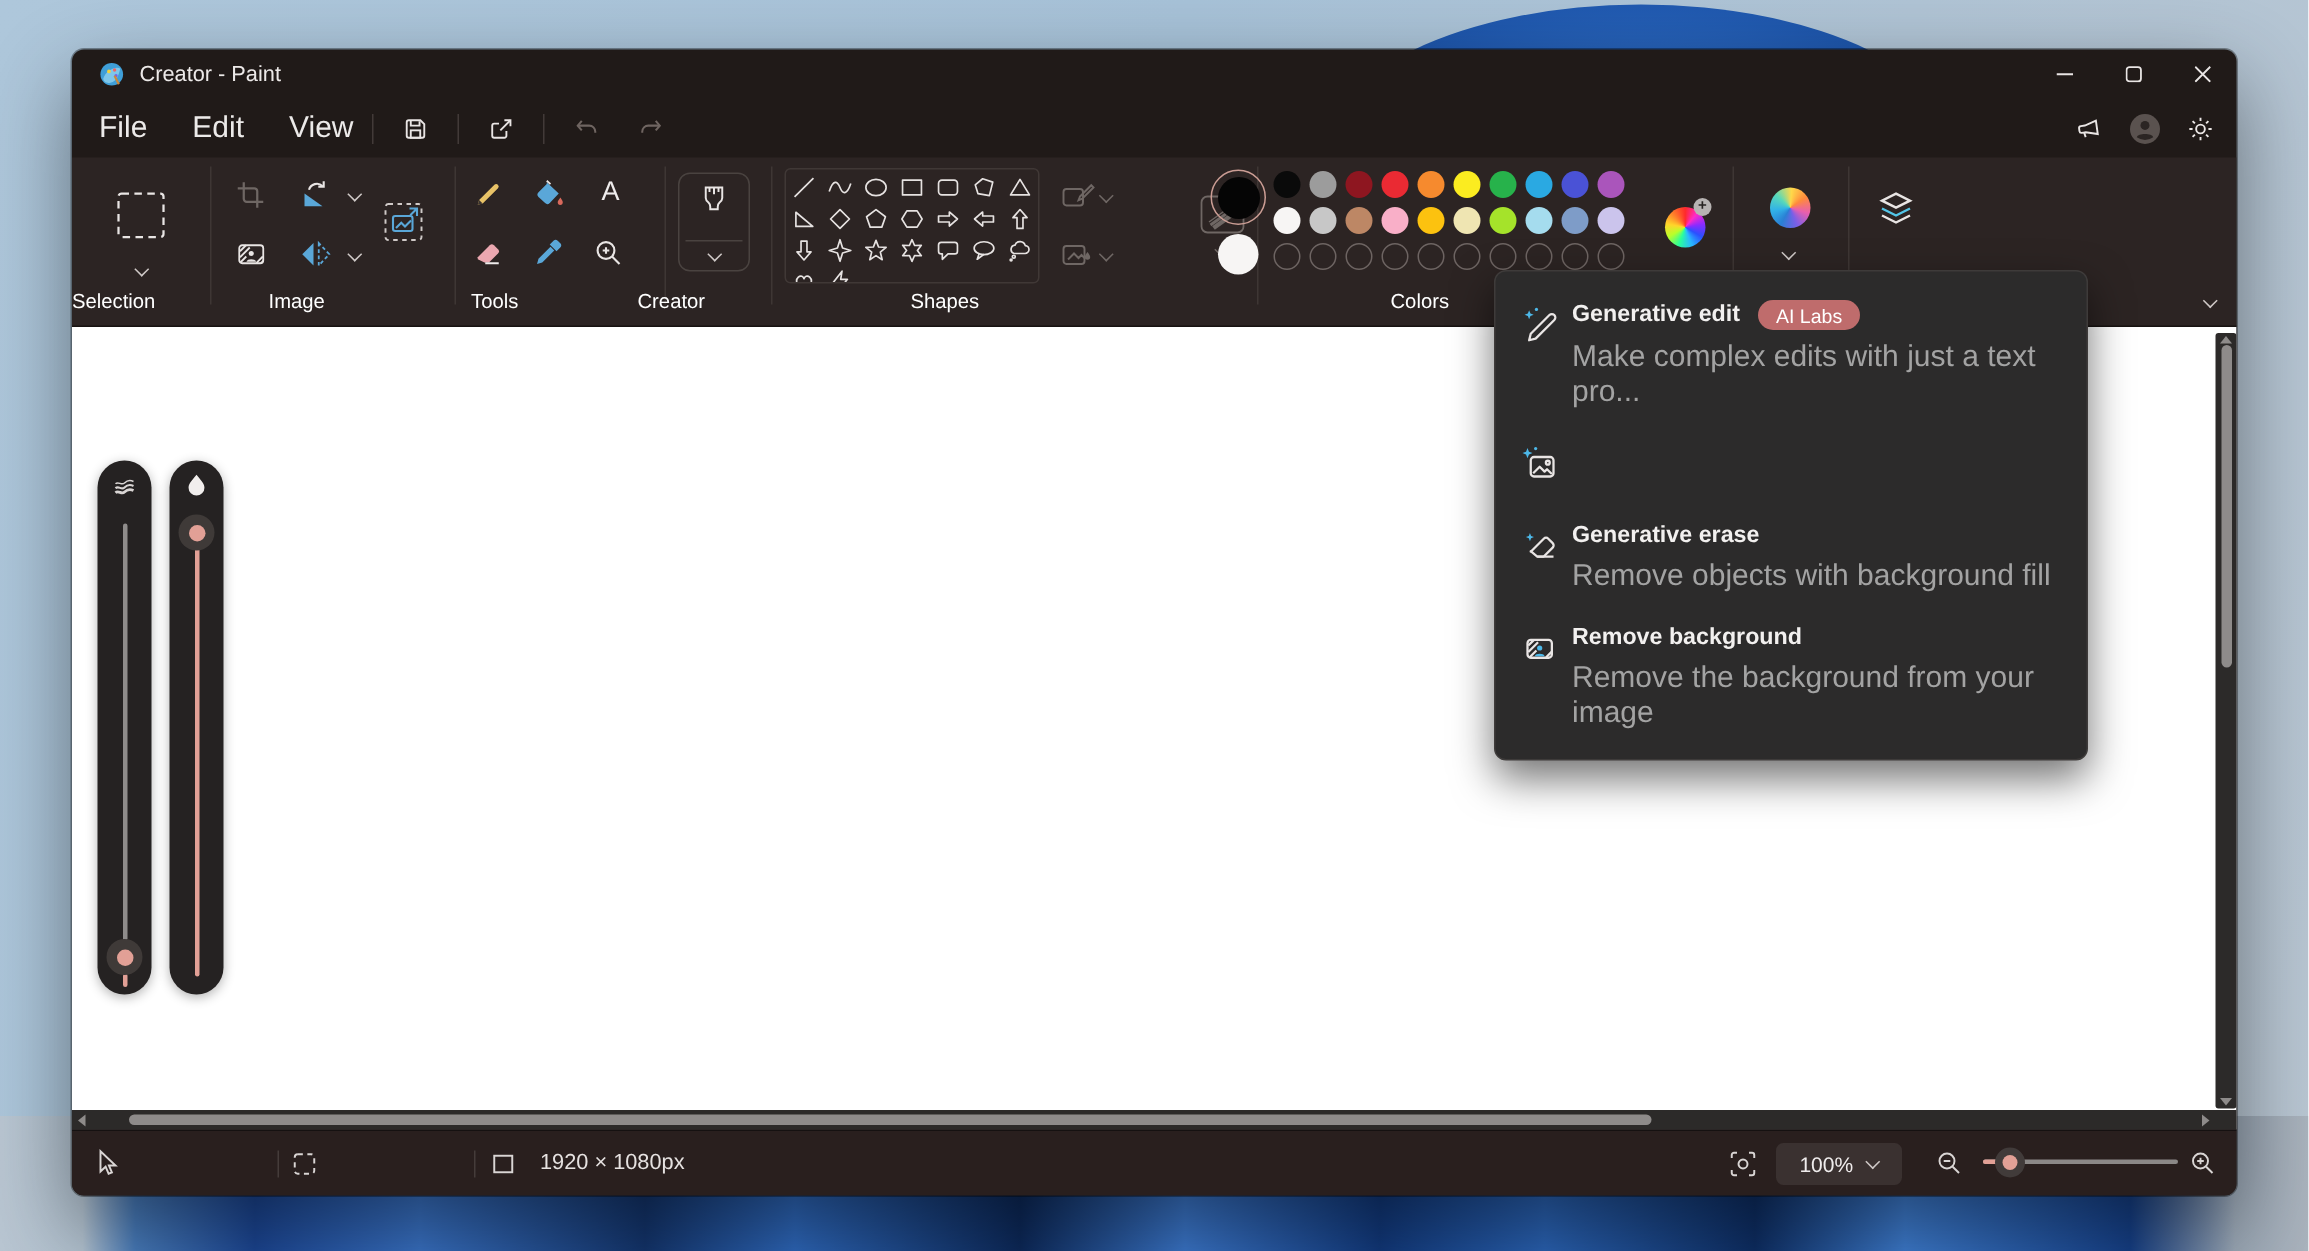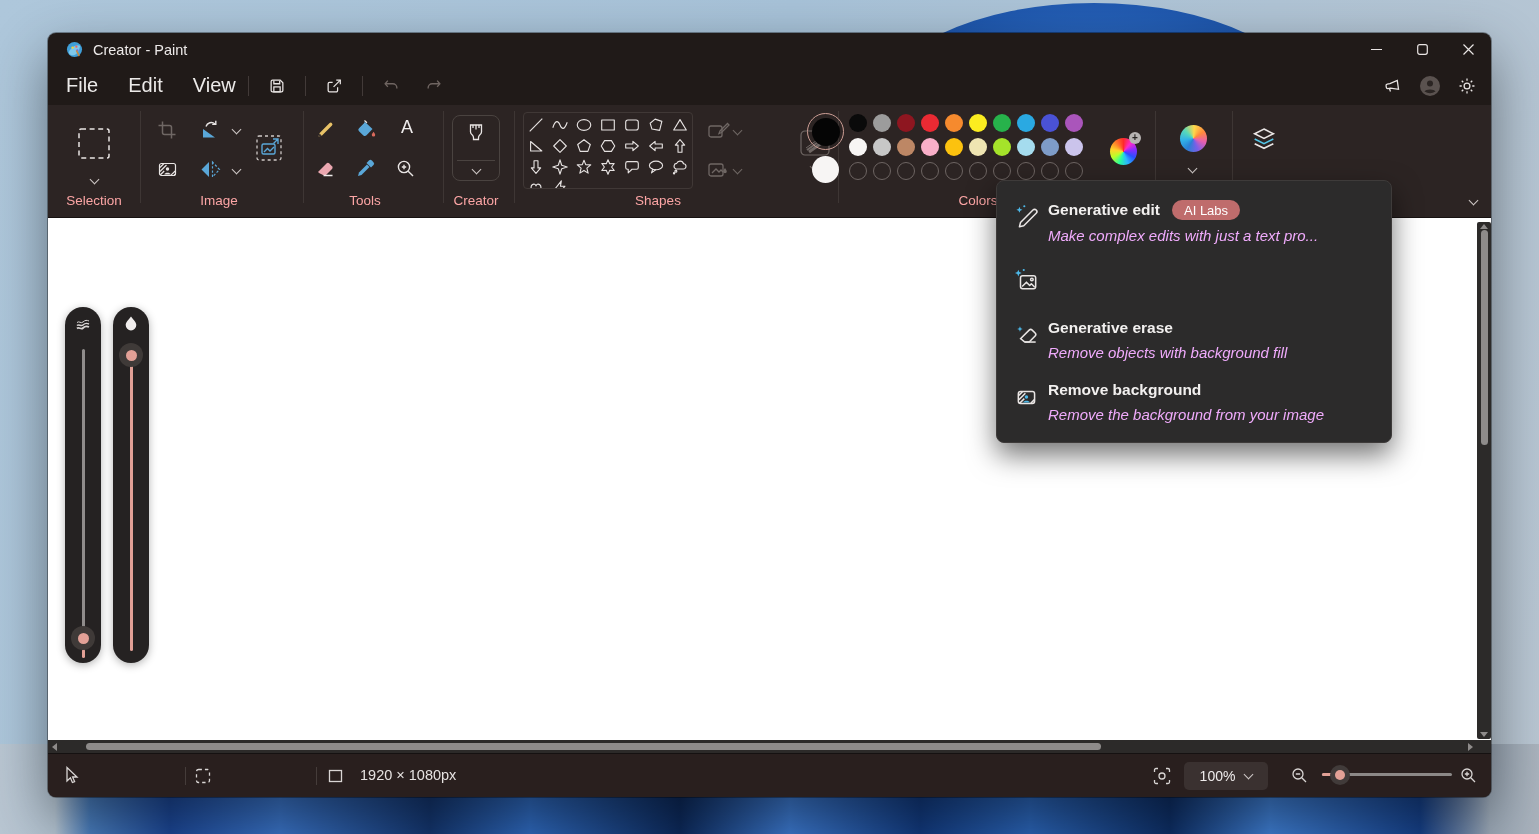--- a/index.html
+++ b/index.html
@@ -28,21 +28,21 @@
   .menu-item { color:#eceae9; font-size:20px; margin-left:30px; cursor:default; }
   .menu-item:first-child { margin-left:18px; }
   .mb-sep { width:1px; height:20px; background:#423a38; margin:0 12px; }
   .qa-btn { width:26px; height:26px; display:flex; align-items:center; justify-content:center; margin:0 3px; }
   .mb-right { position:absolute; right:14px; top:0; height:39px; display:flex; align-items:center; gap:16px; }
 
   
   .ribbon { position:absolute; left:0; top:72px; width:100%; height:113px; background:#2c2423;
             border-bottom:1px solid #171211; }
   .rb-sep { position:absolute; top:6px; width:1px; height:92px; background:#3e3634; }
-  .group-label { position:absolute; top:88px; font-size:13.5px; color:#fca5a5; text-align:center; }
+  .group-label { position:absolute; top:88px; font-size:13.5px; color:#ffffff; }
   .abs { position:absolute; }
   .chev { display:inline-block; width:7px; height:7px; border-right:1.6px solid #cfc9c7; border-bottom:1.6px solid #cfc9c7; transform:rotate(45deg); }
   .chev.dim { border-color:#6f6764; }
 
   .brushes-btn { position:absolute; left:404px; top:10px; width:48px; height:66px; border:1px solid #4a4340; border-radius:8px; }
   .brushes-btn .bdiv { position:absolute; left:4px; right:4px; top:44px; height:1px; background:#4a4340; }
 
   .shapes-grid { position:absolute; left:475px; top:7px; width:170px; height:77px; overflow:hidden;
                  border:1px solid #403836; border-radius:4px; display:grid;
                  grid-template-columns:repeat(7,24px); grid-auto-rows:21px; justify-items:center; align-items:center; padding-top:1px; }
@@ -89,21 +89,21 @@
   .zoom-thumb-inner { position:absolute; left:1287px; top:736.5px; width:10px; height:10px; border-radius:50%; background:#e2a096; }
 
   
   .ai-menu { position:absolute; left:948px; top:147px; width:396px; background:#2c2b2b; border:1px solid #3e3b3a;
              border-radius:8px; padding:9px 0; box-shadow:0 12px 28px rgba(0,0,0,.55); z-index:50; }
   .ai-item { display:flex; gap:8px; padding:10px 18px 10px 17px; min-height:55px; }
   .ai-ic { width:26px; height:26px; flex:0 0 26px; margin-top:3px; }
   .ai-title { font-size:15.5px; font-weight:bold; color:#f2f0ef; display:flex; align-items:center; }
   .ai-badge { margin-left:12px; background:#bf6c6c; color:#fff; font-size:13px; font-weight:normal;
               padding:2.5px 12px; border-radius:13px; }
-  .ai-desc { font-size:15px; color:#f0abfc; margin-top:7px;font-style:italic; }
+  .ai-desc { font-size:20px; color:#a3a3a3; margin-top:7px; }
 
   svg { display:block; }
 </style>
 </head>
 <body>
 
 <div class="stage">
   <div class="wp-dome"></div>
   <div class="wp-bottom"></div>
 
@@ -239,21 +239,21 @@
       </div>
       <span class="chev abs" style="left:185px; top:61px;"></span>
       <div class="abs" style="left:207px; top:29px;">
         <svg width="28" height="28" viewBox="0 0 28 28" fill="none">
             <rect x="2" y="2" width="24" height="24" rx="2" stroke="#cfc9c7" stroke-width="1.3" stroke-dasharray="3 3"></rect>
             <rect x="7" y="10" width="13" height="10" rx="1.5" stroke="#5aa7d8" stroke-width="1.4"></rect>
             <path d="M9 18l3.5-3.5 2.5 2.5 4-4" stroke="#5aa7d8" stroke-width="1.4"></path>
             <path d="M18 5h5v5M23 5l-4.5 4.5" stroke="#5aa7d8" stroke-width="1.4"></path>
           </svg>
       </div>
-      <div class="group-label" style="left:120px; width:102px;">Image</div>
+      <div class="group-label" style="left:131px; width:102px;">Image</div>
       <div class="rb-sep" style="left:255px;"></div>
 
       <div class="abs" style="left:267px; top:14px;">
         <svg width="21" height="21" viewBox="0 0 21 21">
             <path d="M3.5 17.5l.9-3.2L14.6 4.1a1.7 1.7 0 0 1 2.4 2.4L6.8 16.7 3.5 17.5Z" fill="#e8c267"></path>
             <path d="M3.5 17.5l.9-3.2 2.4 2.4Z" fill="#3a3331"></path>
           </svg>
       </div>
       <div class="abs" style="left:307px; top:14px;">
         <svg width="22" height="21" viewBox="0 0 22 21">

